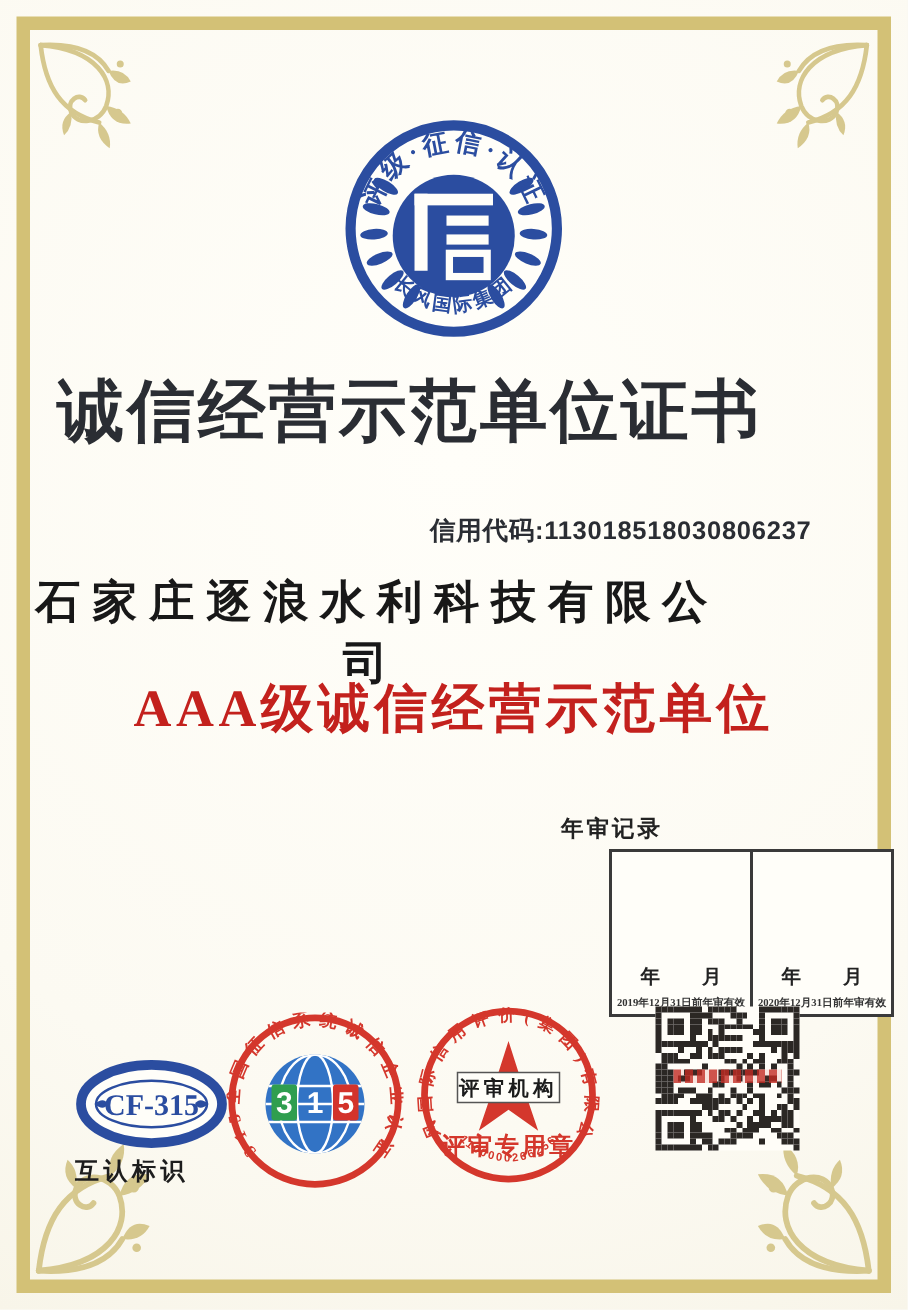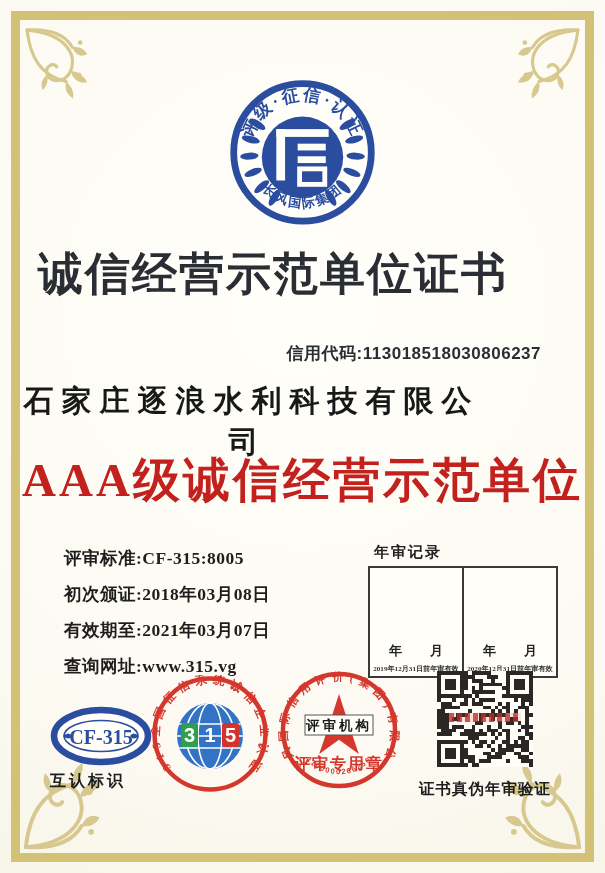--- a/index.html
+++ b/index.html
@@ -32,38 +32,39 @@
     font-size:17px;font-weight:bold;color:#2a2d33;letter-spacing:.5px;
     font-family:"Liberation Sans", sans-serif;
     margin-top:29px;
   }
   .company{
     position:absolute;top:381px;left:0;width:495px;text-align:center;
     font-size:30px;font-weight:900;color:#181818;letter-spacing:8px;text-indent:8px;
   }
   .grade{
     position:absolute;top:449px;left:0;width:605px;text-align:center;
-    font-size:47px;font-weight:900;color:#c3211d;letter-spacing:3px;
+    font-size:35px;font-weight:900;color:#c3211d;letter-spacing:3px;
     font-family:"Liberation Serif", serif;
   }
 
   .details{
     position:absolute;top:540px;left:64px;
     font-family:"Liberation Serif", serif;
     font-size:17.5px;font-weight:bold;color:#1d1d1d;line-height:36px;
     letter-spacing:.5px;
   }
   .review{position:absolute;top:528px;left:368px;width:187px;}
   .review-title{
     font-size:15px;font-weight:bold;color:#222;letter-spacing:2px;
     font-family:"Liberation Serif", serif;margin:15px 0 4px 6px;
   }
   .review-table{
     width:186px;height:108px;border:2px solid #3a3a3a;display:flex;
     background:#fffef9;
+    margin-left:38px;
   }
   .review-cell{
     flex:1;position:relative;border-right:2px solid #3a3a3a;
   }
   .review-cell:last-child{border-right:none;}
   .ym{
     position:absolute;bottom:16px;left:0;width:100%;text-align:center;
     font-size:13px;font-weight:bold;color:#222;
     font-family:"Liberation Serif", serif;
   }
@@ -181,26 +182,20 @@
         <textPath href="#arcBottomText" startOffset="50%" text-anchor="middle">长风国际集团</textPath>
       </text>
     </svg>
   </div>
 
   <div class="title">诚信经营示范单位证书</div>
   <div class="credit">信用代码:113018518030806237</div>
   <div class="company">石家庄逐浪水利科技有限公司</div>
   <div class="grade">AAA级诚信经营示范单位</div>
 
-  <div class="details">
-    <div>评审标准:CF-315:8005</div>
-    <div>初次颁证:2018年03月08日</div>
-    <div>有效期至:2021年03月07日</div>
-    <div>查询网址:www.315.vg</div>
-  </div>
 
   <div class="review">
     <div class="review-title">年审记录</div>
     <div class="review-table">
       <div class="review-cell">
         <div class="ym">
           <span>年</span><span class="gap"></span><span>月</span>
         </div>
         <div class="note">2019年12月31日前年审有效</div>
       </div>
@@ -889,15 +884,14 @@
       <div class="m"></div>
       <div class="m"></div>
       <div class="m"></div>
       <div class="m"></div>
       <div class="m"></div>
       <div class="m"></div>
       <div class="m"></div>
       <div class="m"></div>
       <div class="m on"></div>
     </div>
-  <div class="qr-caption">证书真伪年审验证</div>
 
 </div>
 
 </body></html>

